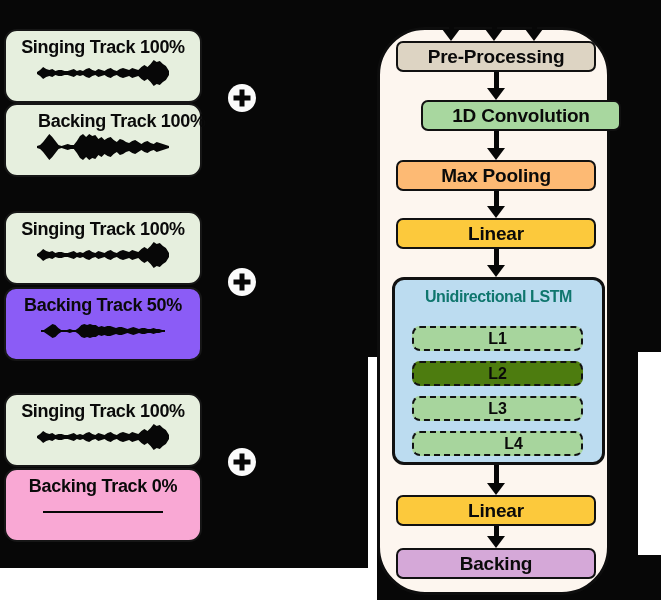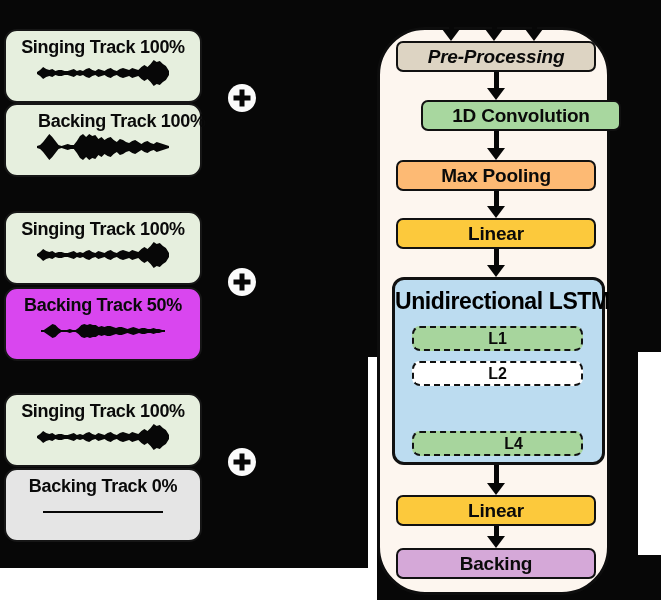--- a/index.html
+++ b/index.html
@@ -43,21 +43,21 @@
     border:2.5px solid #111111;border-radius:7px;box-sizing:border-box;
     display:flex;align-items:center;justify-content:center;
     font-weight:700;font-size:19px;color:#0a0a0a;letter-spacing:-0.2px;
   }
   .lstm-box{
     position:absolute;left:392px;top:277px;width:213px;height:188px;
     border:3px solid #111111;border-radius:12px;box-sizing:border-box;
   }
   .lstm-title{
     display:block;text-align:center;padding-top:8px;
-    font-weight:700;font-size:23px;letter-spacing:-0.4px;color:#000000;
+    font-weight:700;font-size:16px;letter-spacing:-0.4px;color:#0f766e;
     white-space:nowrap;
   }
   .lstm-layer{
     position:absolute;left:17px;width:171px;height:25px;
     background:#a7d59d;border:2px dashed #111111;border-radius:8px;
     box-sizing:border-box;display:flex;align-items:center;justify-content:center;
     font-weight:700;font-size:16px;color:#0a0a0a;
   }
   
   .arrow{position:absolute;width:18px;}
@@ -92,35 +92,35 @@
         </svg></span>
   </div>
   <div class="plus" style="top:84px"></div>
 
   <div class="track-box" style="top: 211px; background-color: rgb(230, 239, 222);">
     <span class="track-label">Singing Track 100%</span>
     <span class="wave"><svg width="132" height="30" viewBox="0 0 132 30">
           <polygon points="0.0,14.0 3.1,12.0 6.1,9.0 9.2,11.0 12.3,12.0 15.3,11.0 18.4,13.0 21.5,12.0 24.6,12.0 27.6,13.0 30.7,13.0 33.8,12.0 36.8,11.0 39.9,13.0 43.0,12.0 46.0,13.0 49.1,11.0 52.2,10.0 55.3,12.0 58.3,13.0 61.4,11.0 64.5,12.0 67.5,13.0 70.6,11.0 73.7,10.0 76.7,12.0 79.8,13.0 82.9,11.0 86.0,10.0 89.0,11.0 92.1,12.0 95.2,10.0 98.2,11.0 101.3,12.0 104.4,9.0 107.4,7.0 110.5,9.0 113.6,6.0 116.7,2.0 119.7,4.0 122.8,3.0 125.9,6.0 128.9,8.0 132.0,13.0 132.0,17.0 128.9,22.0 125.9,24.0 122.8,27.0 119.7,26.0 116.7,28.0 113.6,24.0 110.5,21.0 107.4,23.0 104.4,21.0 101.3,18.0 98.2,19.0 95.2,20.0 92.1,18.0 89.0,19.0 86.0,20.0 82.9,19.0 79.8,17.0 76.7,18.0 73.7,20.0 70.6,19.0 67.5,17.0 64.5,18.0 61.4,19.0 58.3,17.0 55.3,18.0 52.2,20.0 49.1,19.0 46.0,17.0 43.0,18.0 39.9,17.0 36.8,19.0 33.8,18.0 30.7,17.0 27.6,17.0 24.6,18.0 21.5,18.0 18.4,17.0 15.3,19.0 12.3,18.0 9.2,19.0 6.1,21.0 3.1,18.0 0.0,16.0" fill="#070707"></polygon>
         </svg></span>
   </div>
-  <div class="track-box" style="top: 287px; background-color: #d946ef;">
+  <div class="track-box" style="top: 287px; background-color: #8b5cf6; border-radius: 12px;">
     <span class="track-label">Backing Track 50%</span>
     <span class="wave"><svg width="124" height="30" viewBox="0 0 124 30">
           <polygon points="0.0,14.0 2.9,14.0 5.8,12.0 8.7,10.0 11.5,8.0 14.4,9.0 17.3,12.0 20.2,14.0 23.1,14.0 26.0,14.0 28.8,13.0 31.7,14.0 34.6,14.0 37.5,12.0 40.4,9.0 43.3,8.0 46.1,9.0 49.0,8.0 51.9,9.0 54.8,9.0 57.7,11.0 60.6,10.0 63.4,11.0 66.3,10.0 69.2,10.0 72.1,11.0 75.0,12.0 77.9,11.0 80.7,11.0 83.6,12.0 86.5,13.0 89.4,12.0 92.3,11.0 95.2,12.0 98.0,13.0 100.9,12.0 103.8,12.0 106.7,13.0 109.6,13.0 112.5,12.0 115.3,13.0 118.2,13.0 121.1,14.0 124.0,14.0 124.0,16.0 121.1,16.0 118.2,17.0 115.3,17.0 112.5,18.0 109.6,17.0 106.7,17.0 103.8,18.0 100.9,18.0 98.0,17.0 95.2,18.0 92.3,19.0 89.4,18.0 86.5,17.0 83.6,18.0 80.7,19.0 77.9,19.0 75.0,18.0 72.1,19.0 69.2,20.0 66.3,20.0 63.4,19.0 60.6,20.0 57.7,19.0 54.8,21.0 51.9,21.0 49.0,22.0 46.1,21.0 43.3,22.0 40.4,21.0 37.5,18.0 34.6,16.0 31.7,16.0 28.8,17.0 26.0,16.0 23.1,16.0 20.2,16.0 17.3,18.0 14.4,21.0 11.5,22.0 8.7,20.0 5.8,18.0 2.9,16.0 0.0,16.0" fill="#070707"></polygon>
         </svg></span>
   </div>
   <div class="plus" style="top:268px"></div>
 
   <div class="track-box" style="top: 393px; background-color: rgb(230, 239, 222);">
     <span class="track-label">Singing Track 100%</span>
     <span class="wave"><svg width="132" height="30" viewBox="0 0 132 30">
           <polygon points="0.0,14.0 3.1,12.0 6.1,9.0 9.2,11.0 12.3,12.0 15.3,11.0 18.4,13.0 21.5,12.0 24.6,12.0 27.6,13.0 30.7,13.0 33.8,12.0 36.8,11.0 39.9,13.0 43.0,12.0 46.0,13.0 49.1,11.0 52.2,10.0 55.3,12.0 58.3,13.0 61.4,11.0 64.5,12.0 67.5,13.0 70.6,11.0 73.7,10.0 76.7,12.0 79.8,13.0 82.9,11.0 86.0,10.0 89.0,11.0 92.1,12.0 95.2,10.0 98.2,11.0 101.3,12.0 104.4,9.0 107.4,7.0 110.5,9.0 113.6,6.0 116.7,2.0 119.7,4.0 122.8,3.0 125.9,6.0 128.9,8.0 132.0,13.0 132.0,17.0 128.9,22.0 125.9,24.0 122.8,27.0 119.7,26.0 116.7,28.0 113.6,24.0 110.5,21.0 107.4,23.0 104.4,21.0 101.3,18.0 98.2,19.0 95.2,20.0 92.1,18.0 89.0,19.0 86.0,20.0 82.9,19.0 79.8,17.0 76.7,18.0 73.7,20.0 70.6,19.0 67.5,17.0 64.5,18.0 61.4,19.0 58.3,17.0 55.3,18.0 52.2,20.0 49.1,19.0 46.0,17.0 43.0,18.0 39.9,17.0 36.8,19.0 33.8,18.0 30.7,17.0 27.6,17.0 24.6,18.0 21.5,18.0 18.4,17.0 15.3,19.0 12.3,18.0 9.2,19.0 6.1,21.0 3.1,18.0 0.0,16.0" fill="#070707"></polygon>
         </svg></span>
   </div>
-  <div class="track-box" style="top: 468px; background-color: #e5e5e5;">
+  <div class="track-box" style="top: 468px; background-color: #f9a8d4;">
     <span class="track-label">Backing Track 0%</span>
     <span class="wave"><svg width="120" height="30" viewBox="0 0 120 30">
           <polygon points="0.0,14.1 120.0,14.1 120.0,15.9 0.0,15.9" fill="#070707"></polygon>
         </svg></span>
   </div>
   <div class="plus" style="top:448px"></div>
 
   <div class="net-container" style="background-color: rgb(253, 246, 239);"></div>
 
   <div class="arrow" style="left:442px;top:16px;height:25px">
@@ -129,21 +129,21 @@
     </div>
   <div class="arrow" style="left:485px;top:16px;height:25px">
       <div class="stem"></div>
       <div class="head"></div>
     </div>
   <div class="arrow" style="left:525px;top:16px;height:25px">
       <div class="stem"></div>
       <div class="head"></div>
     </div>
 
-  <div class="net-box" style="top: 41px; background-color: rgb(221, 212, 195); font-style: italic;">
+  <div class="net-box" style="top: 41px; background-color: rgb(221, 212, 195);">
     <span>Pre-Processing</span>
   </div>
   <div class="arrow" style="left:487px;top:72px;height:28px">
       <div class="stem"></div>
       <div class="head"></div>
     </div>
 
   <div class="net-box" style="top: 100px; background-color: rgb(168, 215, 159); margin-left: 25px;">
     <span>1D Convolution</span>
   </div>
@@ -166,22 +166,25 @@
   <div class="arrow" style="left:487px;top:249px;height:28px">
       <div class="stem"></div>
       <div class="head"></div>
     </div>
 
   <div class="lstm-box" style="background-color: rgb(188, 220, 240);">
     <span class="lstm-title">Unidirectional LSTM</span>
     <div class="lstm-layer" style="top: 46px; background-color: rgb(167, 213, 157);">
       <span>L1</span>
     </div>
-    <div class="lstm-layer" style="top: 81px; background-color: #ffffff;">
+    <div class="lstm-layer" style="top: 81px; background-color: #4d7c0f;">
       <span>L2</span>
+    </div>
+    <div class="lstm-layer" style="top: 116px; background-color: rgb(167, 213, 157);">
+      <span>L3</span>
     </div>
     <div class="lstm-layer" style="top: 151px; background-color: rgb(167, 213, 157); padding-left: 32px;">
       <span>L4</span>
     </div>
   </div>
   <div class="arrow" style="left:487px;top:465px;height:30px">
       <div class="stem"></div>
       <div class="head"></div>
     </div>
 

